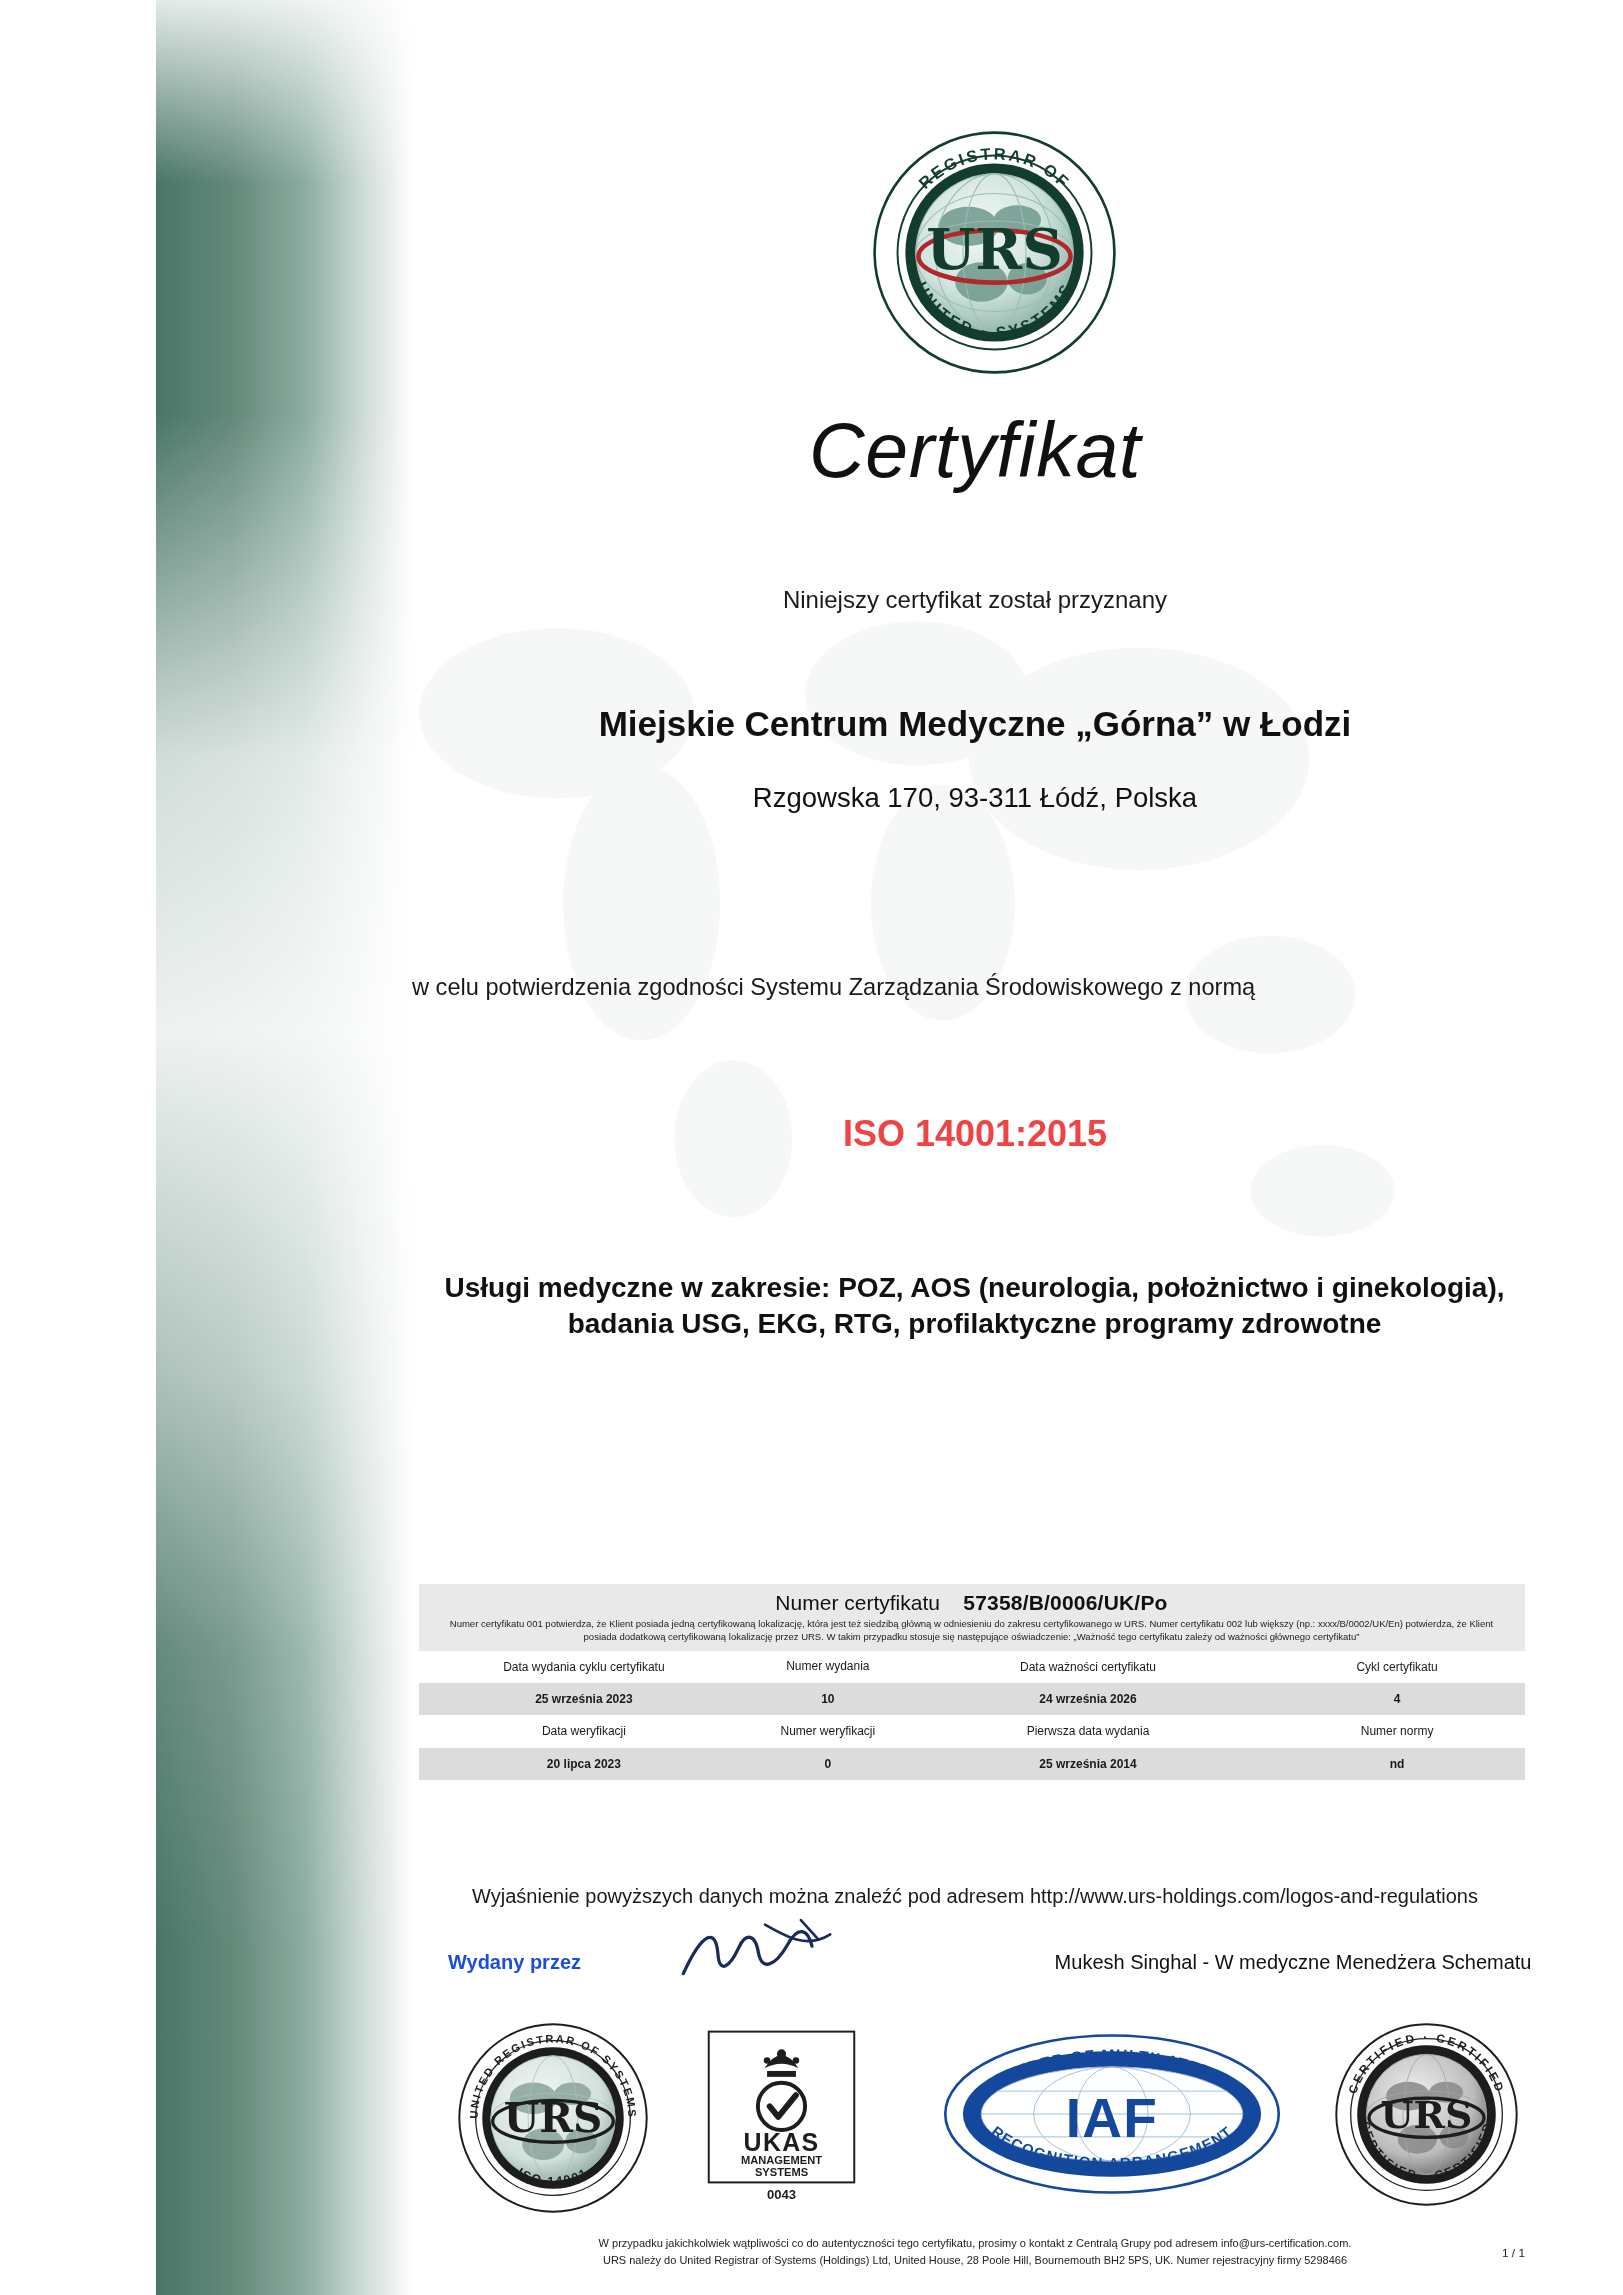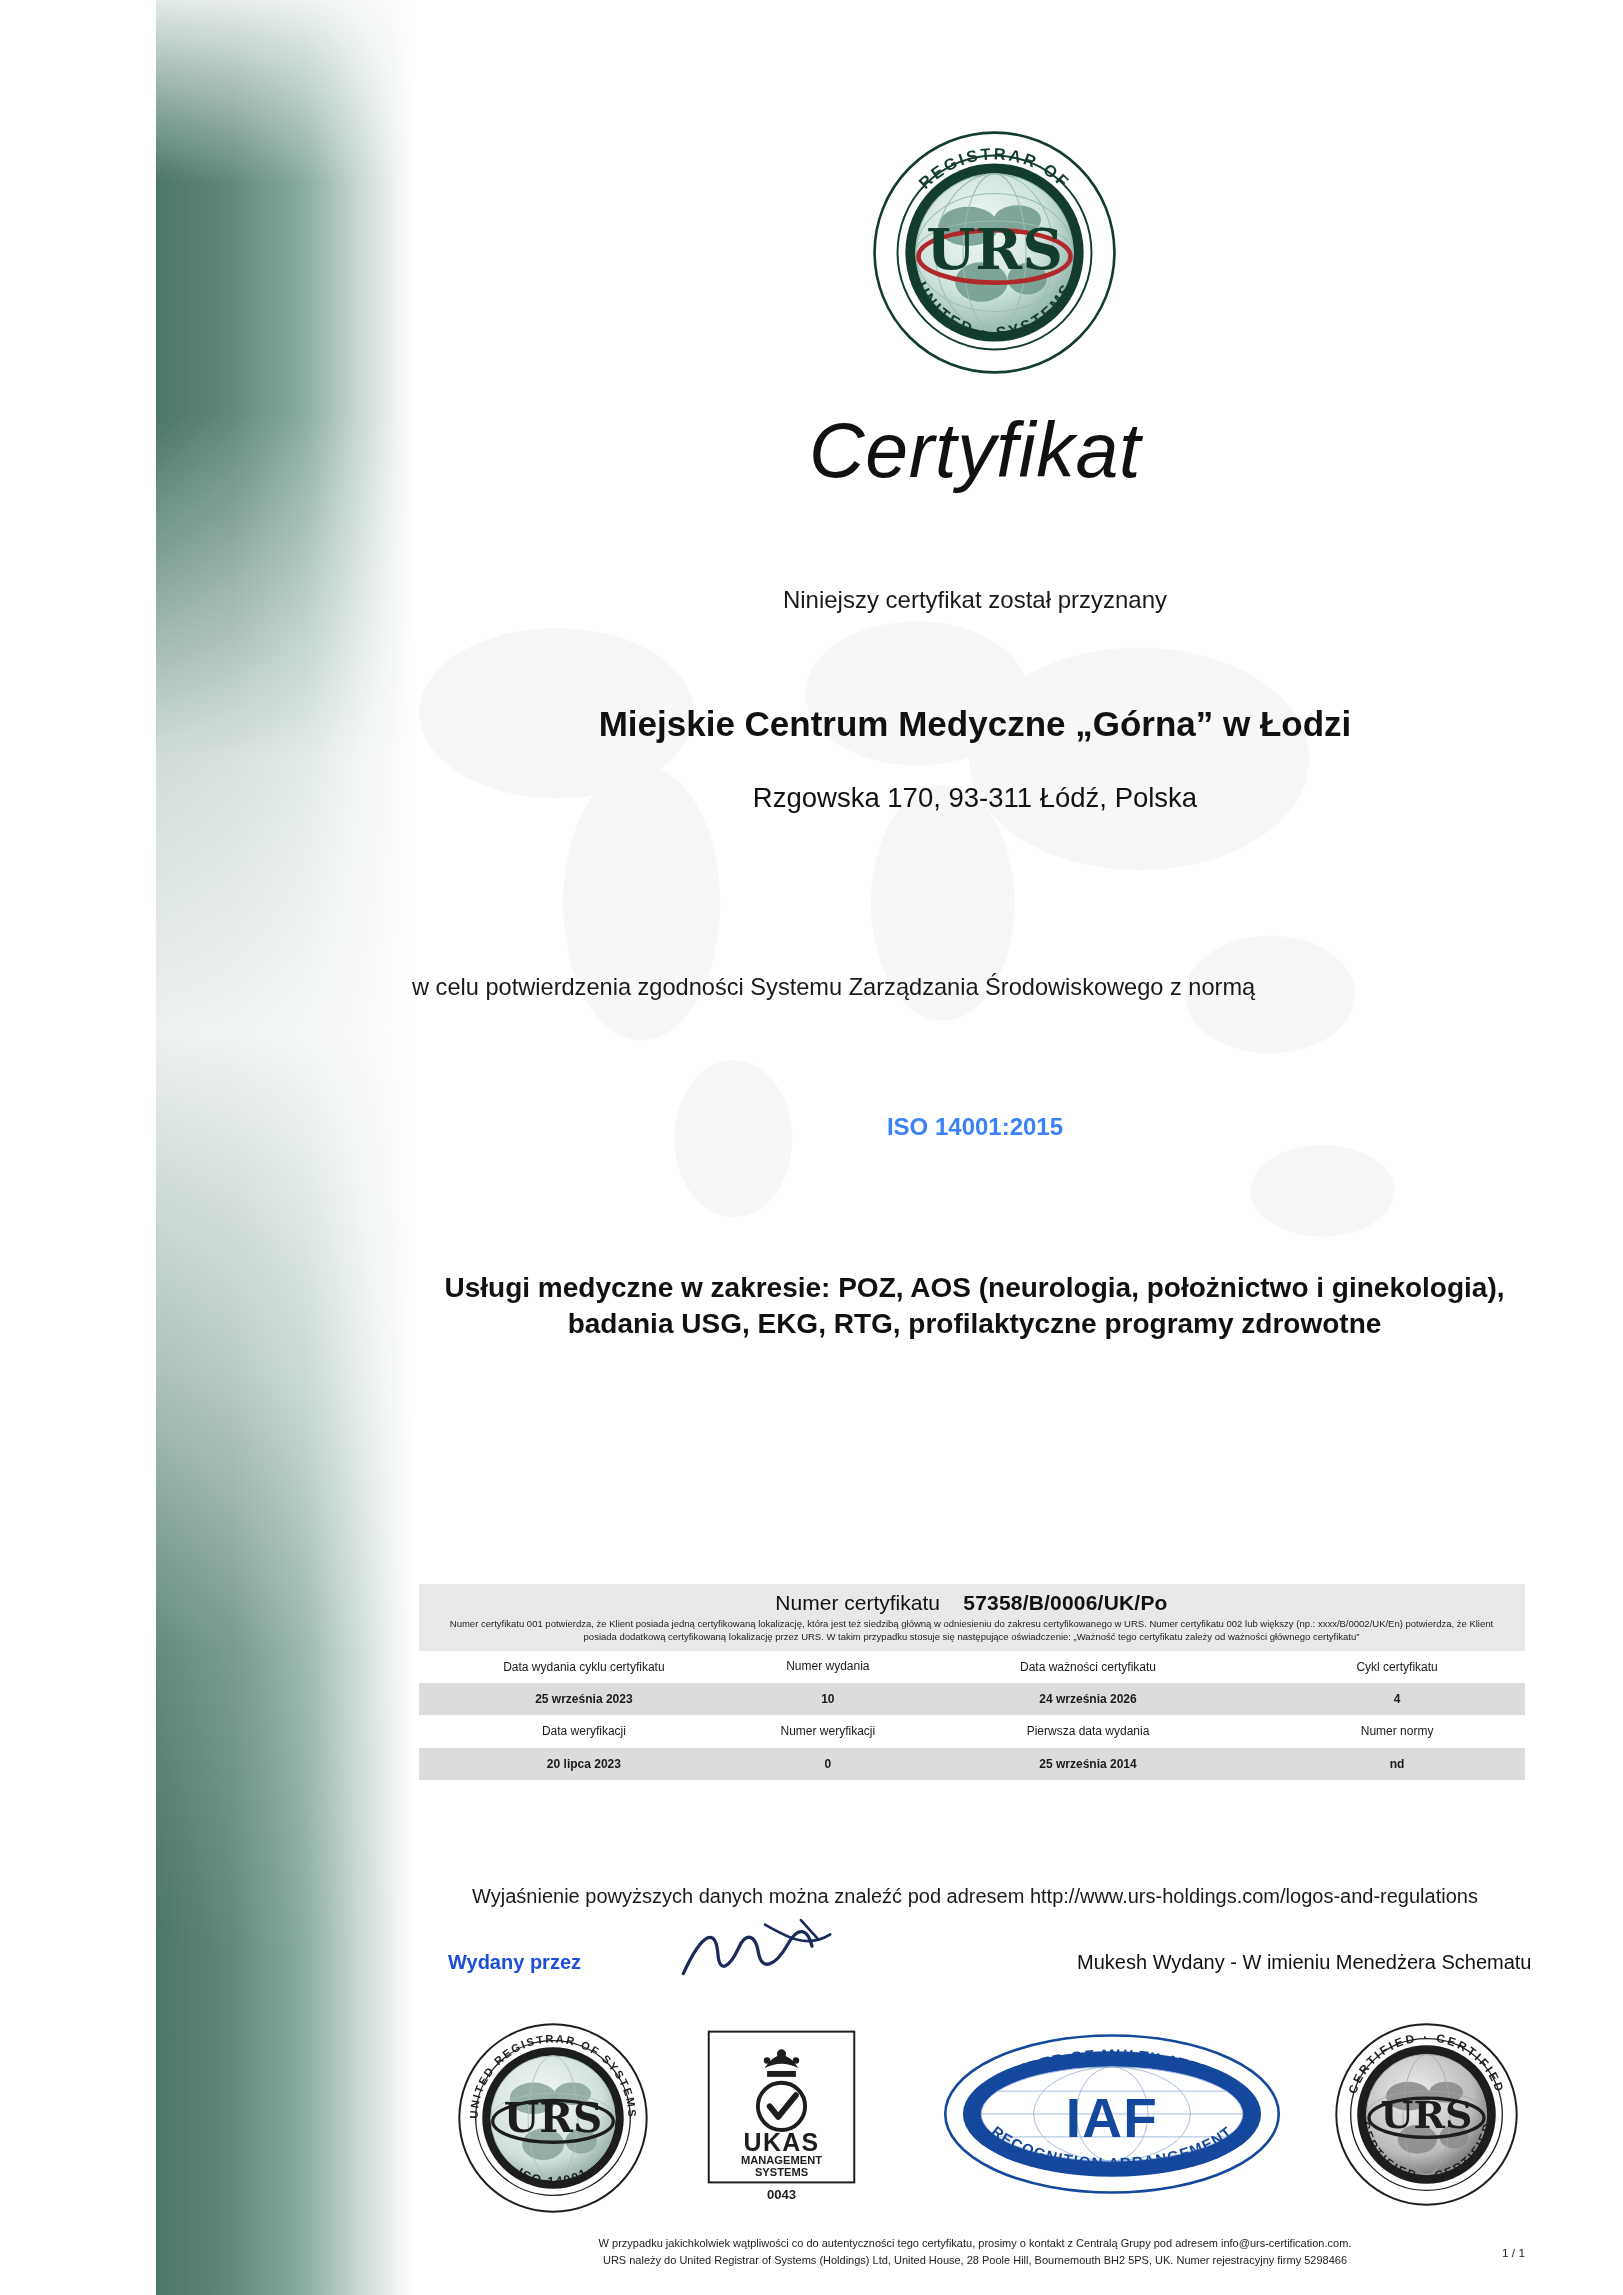--- a/index.html
+++ b/index.html
@@ -132,23 +132,23 @@
     font-size: 23.6px;
     color: #1a1a1a;
   }
 
   .standard {
     position: absolute;
     top: 1113px;
     left: 0;
     width: 1126px;
     text-align: center;
-    font-size: 24px;
+    font-size: 36px;
     font-weight: bold;
-    color: #3b82f6;
+    color: #ef4444;
   }
 
   .scope-label {
     position: absolute;
     top: 1217px;
     left: 0;
     width: 1126px;
     text-align: center;
     font-size: 23.6px;
     color: #1a1a1a;
@@ -403,21 +403,21 @@
     <div class="explain">Wyjaśnienie powyższych danych można znaleźć pod adresem http://www.urs-holdings.com/logos-and-regulations</div>
 
     <div class="issued-by">Wydany przez</div>
 
     <svg class="signature" viewBox="0 0 320 140">
       <path d="M25 100 C 55 35, 75 30, 78 70 C 80 100, 95 92, 110 60 C 120 38, 135 38, 140 68 C 145 96, 165 90, 185 55 C 200 28, 215 30, 222 58" fill="none" stroke="#1a2a5a" stroke-width="5" stroke-linecap="round"></path>
       <path d="M150 25 C 185 45, 215 62, 250 40" fill="none" stroke="#1a2a5a" stroke-width="4" stroke-linecap="round"></path>
       <path d="M205 18 L 232 48" fill="none" stroke="#1a2a5a" stroke-width="4" stroke-linecap="round"></path>
     </svg>
 
-    <div class="signer">Mukesh Wydany - W imieniu Menedżera Schematu</div>
+    <div class="signer">Mukesh Singhal - W medyczne Menedżera Schematu</div>
 
     <div class="logos">
 
       <div class="logo-slot" style="left:33px; top:6.5px;">
         <svg width="190" height="190" viewBox="0 0 290 290">
           <defs>
             <path id="isoTop" d="M 30 145 A 115 115 0 0 1 260 145"></path>
             <path id="isoBot" d="M 42 145 A 103 103 0 0 0 248 145"></path>
             <radialGradient id="g2" cx="40%" cy="35%" r="70%">
               <stop offset="0%" stop-color="#f4f8f7"></stop>

